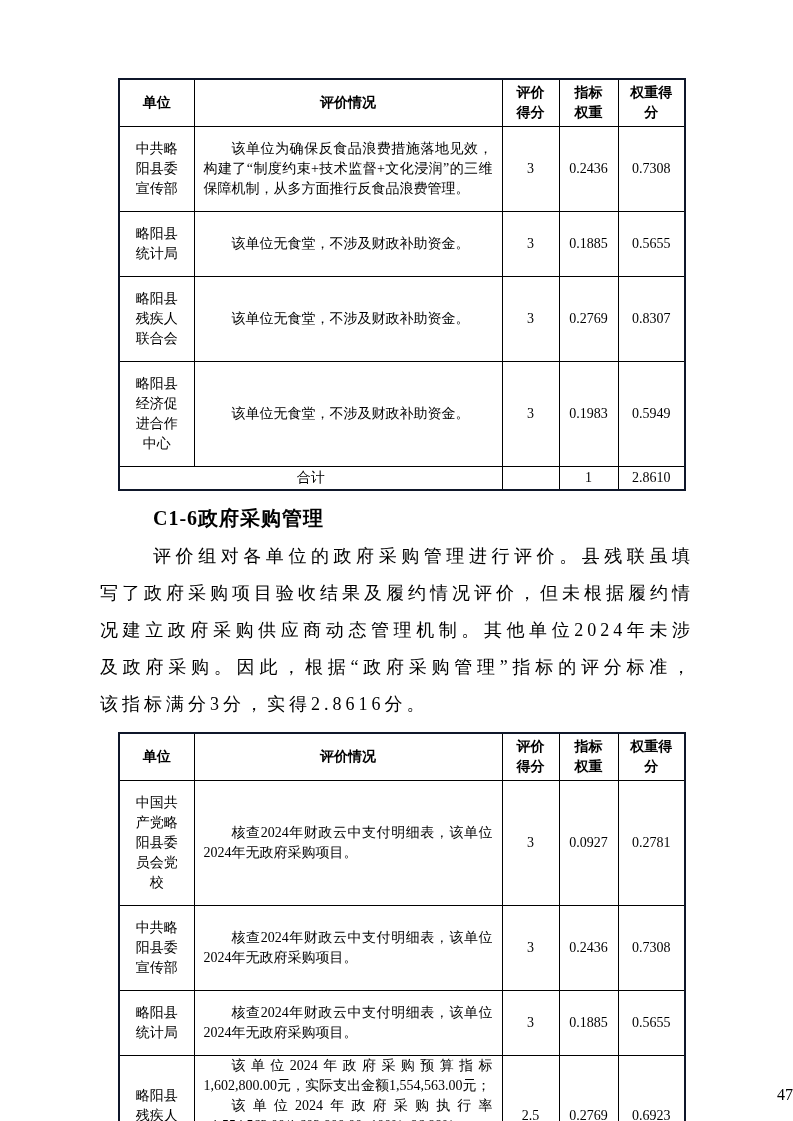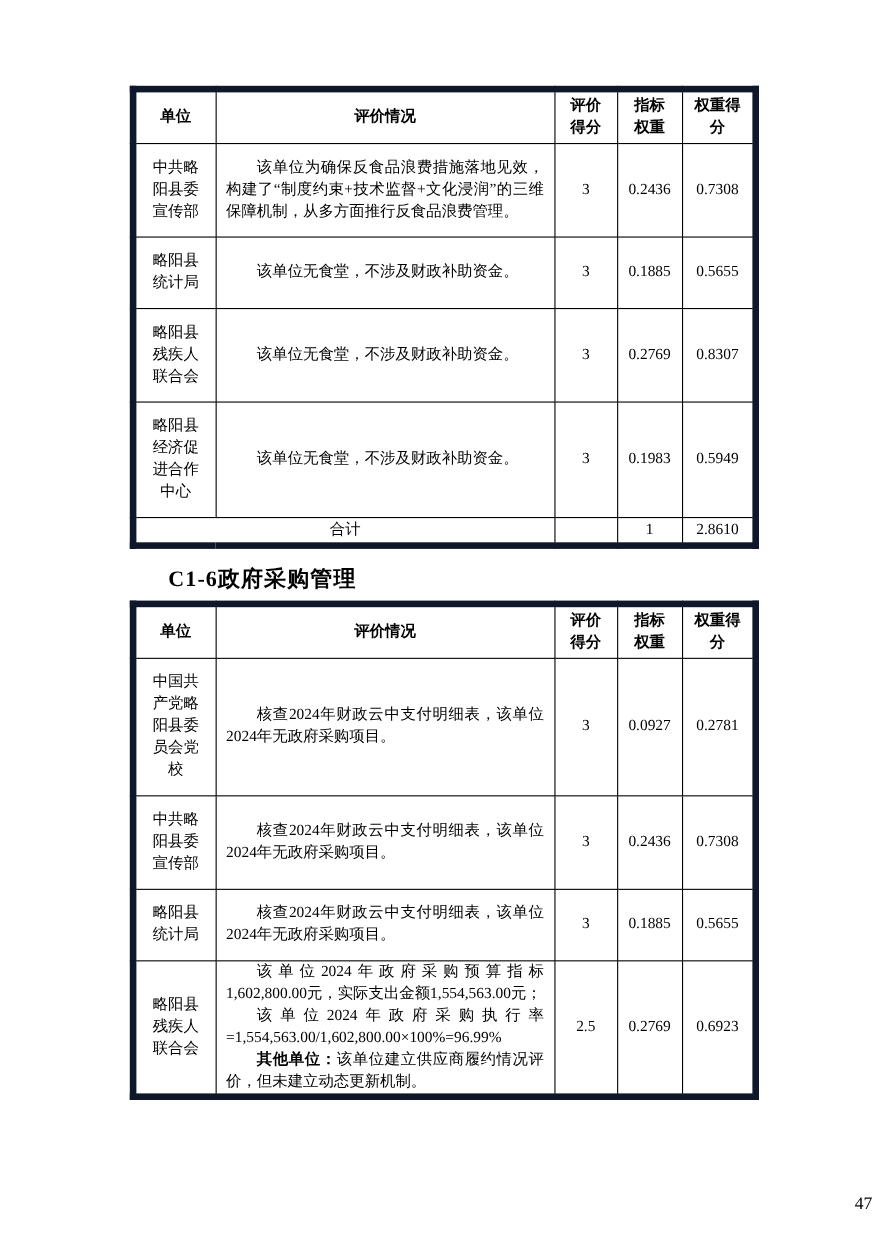--- a/index.html
+++ b/index.html
@@ -12,21 +12,21 @@
     font-family: "Liberation Serif", "DejaVu Serif", serif;
     padding: 78px 99px 0 100px;
     position: relative;
     overflow: hidden;
   }
   table.score-table {
     border-collapse: collapse;
     table-layout: fixed;
     width: 566px;
     margin-left: 18px;
-    border: 6px solid #0f172a;
+    border: 2px solid #0f172a;
     font-size: 14px;
     color: #000;
   }
   table.score-table td, table.score-table th {
     border: 1px solid #000;
     vertical-align: middle;
     line-height: 20px;
   }
   th.hdr { font-weight: bold; text-align: center; padding: 3px 0; }
   th.hdr-unit    { padding: 3px 10px; }
@@ -134,20 +134,21 @@
     <tr class="total-row">
       <td class="total-label" colspan="2">合计</td>
       <td class="num"></td>
       <td class="num">1</td>
       <td class="num">2.8610</td>
     </tr>
   </tbody>
     </table>
 
   <div class="section-heading">C1-6政府采购管理</div>
+  <div class="body-paragraph">评价组对各单位的政府采购管理进行评价。县残联虽填写了政府采购项目验收结果及履约情况评价，但未根据履约情况建立政府采购供应商动态管理机制。其他单位2024年未涉及政府采购。因此，根据“政府采购管理”指标的评分标准，该指标满分3分，实得2.8616分。</div>
 
   <table class="score-table">
     <colgroup>
       <col style="width:75px">
         <col style="width:308px">
         <col style="width:57px">
         <col style="width:59px">
         <col style="width:67px">
     </colgroup>
     <tbody>

